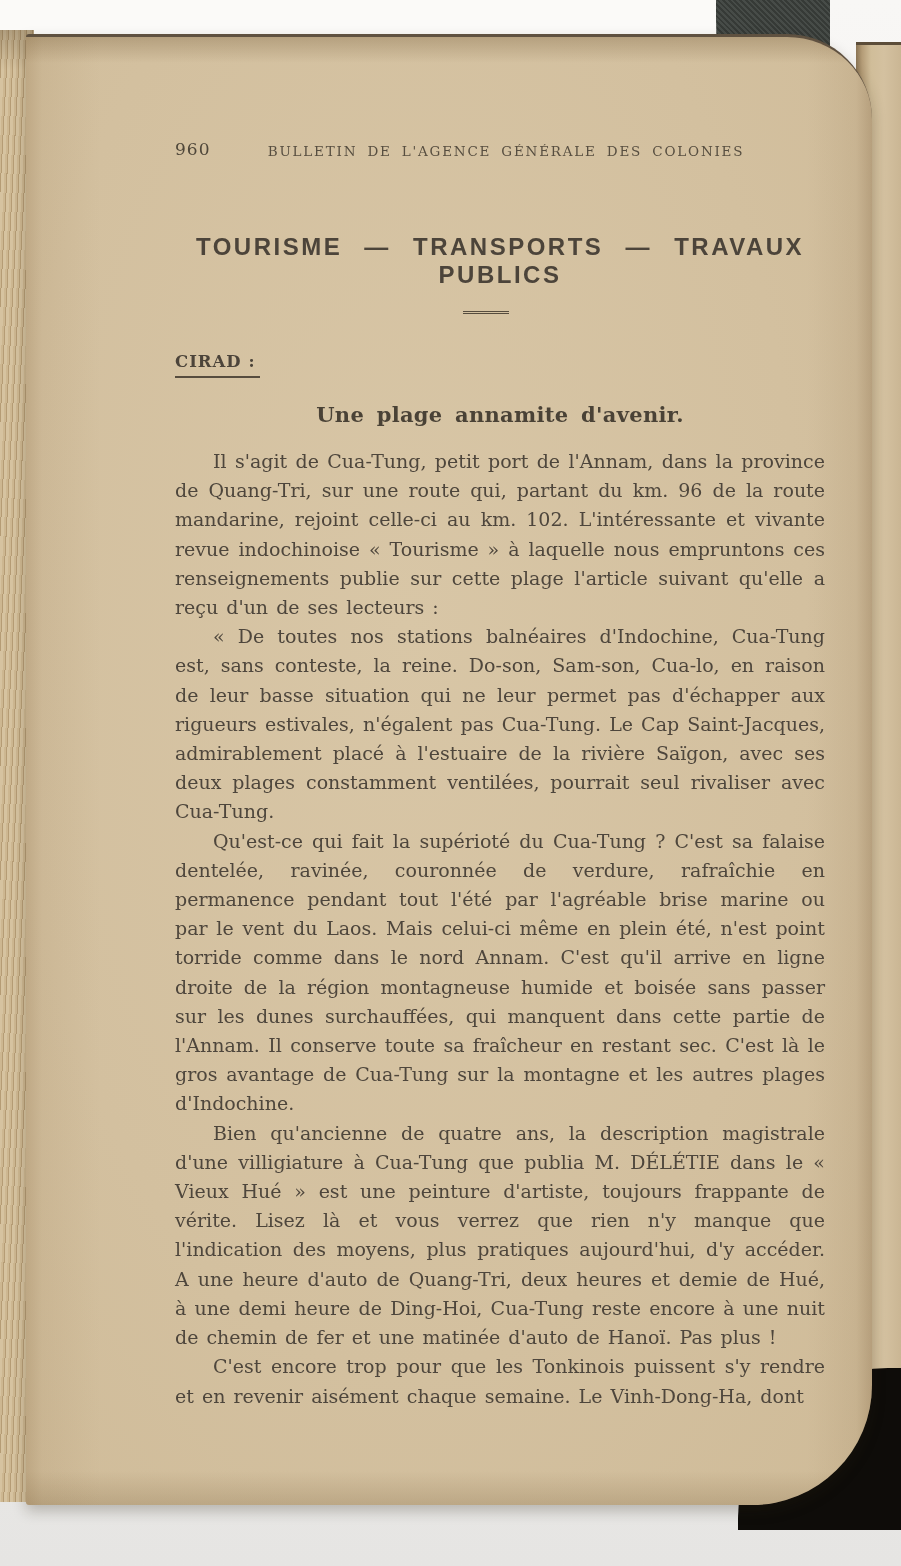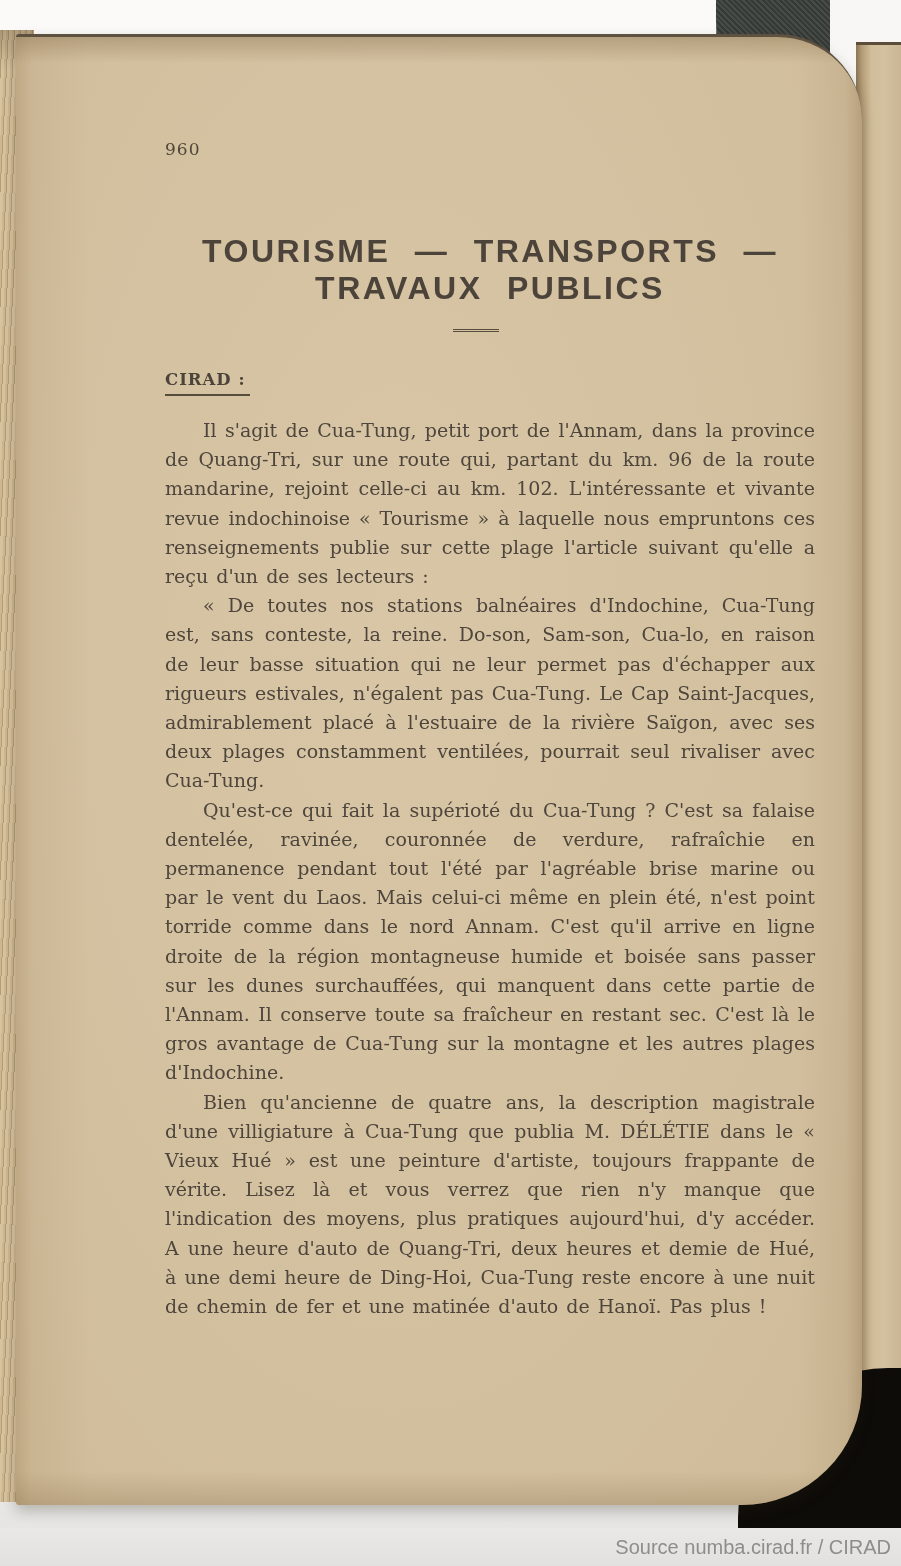--- a/index.html
+++ b/index.html
@@ -59,21 +59,21 @@
   .page-stack{
     position:absolute;left:0;top:30px;width:34px;height:1472px;
     background:
       linear-gradient(180deg, rgba(60,45,25,.25) 0, rgba(0,0,0,0) 40px),
       repeating-linear-gradient(93deg,#cdb791 0 2px,#b59c75 2px 3px,#d6c3a0 3px 6px),
       #c9b38d;
     z-index:5;
   }
   
   .page{
-    position:absolute;left:16px;top:34px;width:846px;height:1468px;
+    position:absolute;left:26px;top:34px;width:846px;height:1468px;
     background:
       linear-gradient(90deg, rgba(140,110,70,.28) 0, rgba(140,110,70,.10) 16px, rgba(0,0,0,0) 75px),
       linear-gradient(270deg, rgba(120,90,55,.30) 0, rgba(120,90,55,.10) 16px, rgba(0,0,0,0) 65px),
       linear-gradient(180deg, rgba(110,85,50,.30) 0, rgba(0,0,0,0) 26px),
       linear-gradient(0deg, rgba(110,85,50,.22) 0, rgba(0,0,0,0) 34px),
       radial-gradient(ellipse at 45% 40%, #d8c6a6 0%, #d3c09f 60%, #cfbb98 100%);
     border-top:3px solid #5f5140;
     border-radius:3px 85px 120px 3px;
     box-shadow:0 6px 14px rgba(40,30,15,.25);
     z-index:6;
@@ -85,21 +85,21 @@
   }
   .running-header{
     position:absolute;left:220px;top:106px;width:520px;
     text-align:center;
     font-size:13.5px;letter-spacing:1.8px;word-spacing:4px;
     color:#574e40;
   }
   .text-col{position:absolute;left:149px;top:196px;width:650px;}
   .section-title{
     font-family:"Liberation Sans", sans-serif;
-    font-weight:700;font-size:32px;
+    font-weight:700;font-size:24px;
     letter-spacing:2.5px;word-spacing:13px;
     text-align:center;color:#4c443a;margin:0;
   }
   .title-rule{
     width:46px;height:0;margin-top:22px;margin-left:288px;
     border-top:3px double #564c3e;
   }
   .region-label{
     display:inline-block;margin-top:38px;
     font-weight:700;font-size:16.5px;letter-spacing:1px;color:#4c443a;
@@ -138,33 +138,33 @@
   <div class="cloth"></div>
   <div class="edge-arc"></div>
   <div class="white-sheet"></div>
   <div class="white-sheet2"></div>
   <div class="right-page"></div>
   <div class="black-cover"></div>
   <div class="page-stack"></div>
 
   <div class="page">
     <div class="page-number">960</div>
+    <div class="running-header">BULLETIN DE L'AGENCE GÉNÉRALE DES COLONIES</div>
 
     <div class="text-col">
       <div class="section-title">TOURISME — TRANSPORTS — TRAVAUX PUBLICS</div>
       <div class="title-rule"></div>
       <div>
         <span class="region-label">CIRAD :</span>
       </div>
+      <h2 class="article-title">Une plage annamite d'avenir.</h2>
       <div class="body-text">
           <p>Il s'agit de Cua-Tung, petit port de l'Annam, dans la province de Quang-Tri, sur une route qui, partant du km. 96 de la route mandarine, rejoint celle-ci au km. 102. L'intéressante et vivante revue indochinoise « Tourisme » à laquelle nous empruntons ces renseignements publie sur cette plage l'article suivant qu'elle a reçu d'un de ses lecteurs :</p>
           <p>« De toutes nos stations balnéaires d'Indochine, Cua-Tung est, sans conteste, la reine. Do-son, Sam-son, Cua-lo, en raison de leur basse situation qui ne leur permet pas d'échapper aux rigueurs estivales, n'égalent pas Cua-Tung. Le Cap Saint-Jacques, admirablement placé à l'estuaire de la rivière Saïgon, avec ses deux plages constamment ventilées, pourrait seul rivaliser avec Cua-Tung.</p>
           <p>Qu'est-ce qui fait la supérioté du Cua-Tung ? C'est sa falaise dentelée, ravinée, couronnée de verdure, rafraîchie en permanence pendant tout l'été par l'agréable brise marine ou par le vent du Laos. Mais celui-ci même en plein été, n'est point torride comme dans le nord Annam. C'est qu'il arrive en ligne droite de la région montagneuse humide et boisée sans passer sur les dunes surchauffées, qui manquent dans cette partie de l'Annam. Il conserve toute sa fraîcheur en restant sec. C'est là le gros avantage de Cua-Tung sur la montagne et les autres plages d'Indochine.</p>
           <p>Bien qu'ancienne de quatre ans, la description magistrale d'une villigiature à Cua-Tung que publia M. DÉLÉTIE dans le « Vieux Hué » est une peinture d'artiste, toujours frappante de vérite. Lisez là et vous verrez que rien n'y manque que l'indication des moyens, plus pratiques aujourd'hui, d'y accéder. A une heure d'auto de Quang-Tri, deux heures et demie de Hué, à une demi heure de Ding-Hoi, Cua-Tung reste encore à une nuit de chemin de fer et une matinée d'auto de Hanoï. Pas plus !</p>
+          <p>C'est encore trop pour que les Tonkinois puissent s'y rendre et en revenir aisément chaque semaine. Le Vinh-Dong-Ha, dont</p>
         </div>
     </div>
   </div>
 
-  <div class="source-bar">
-    <span>Source numba.cirad.fr / CIRAD</span>
-  </div>
 
 </div>
 
 </body></html>

